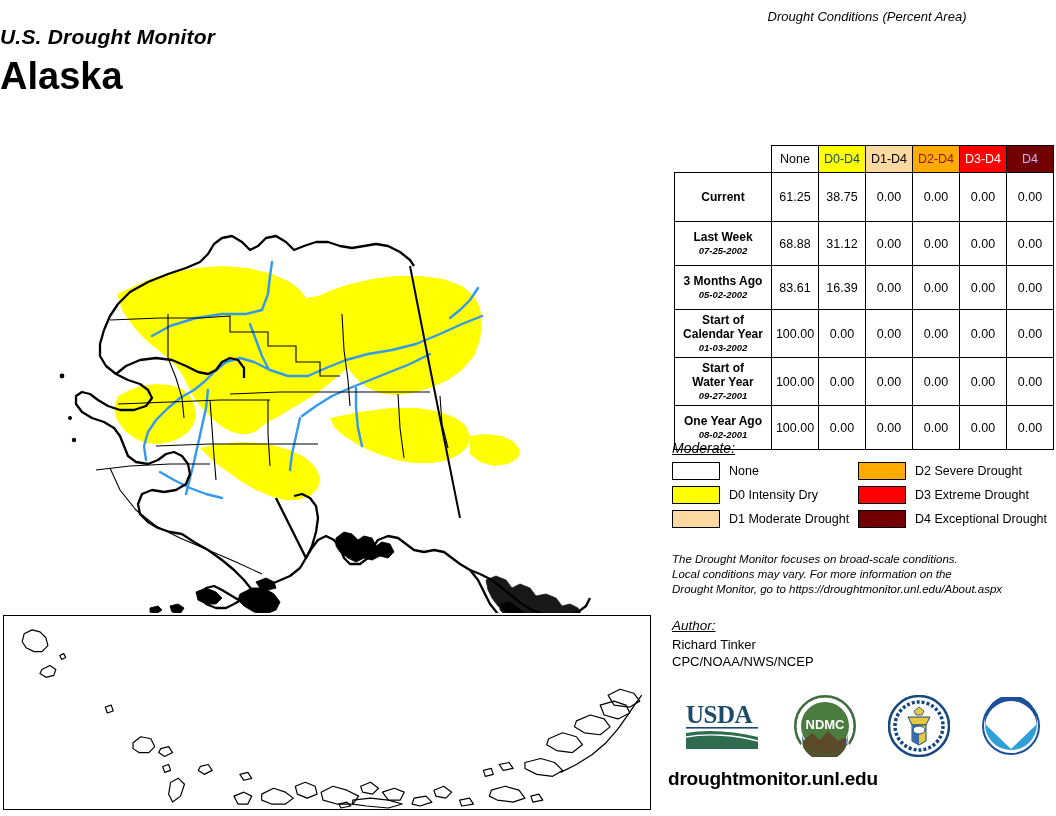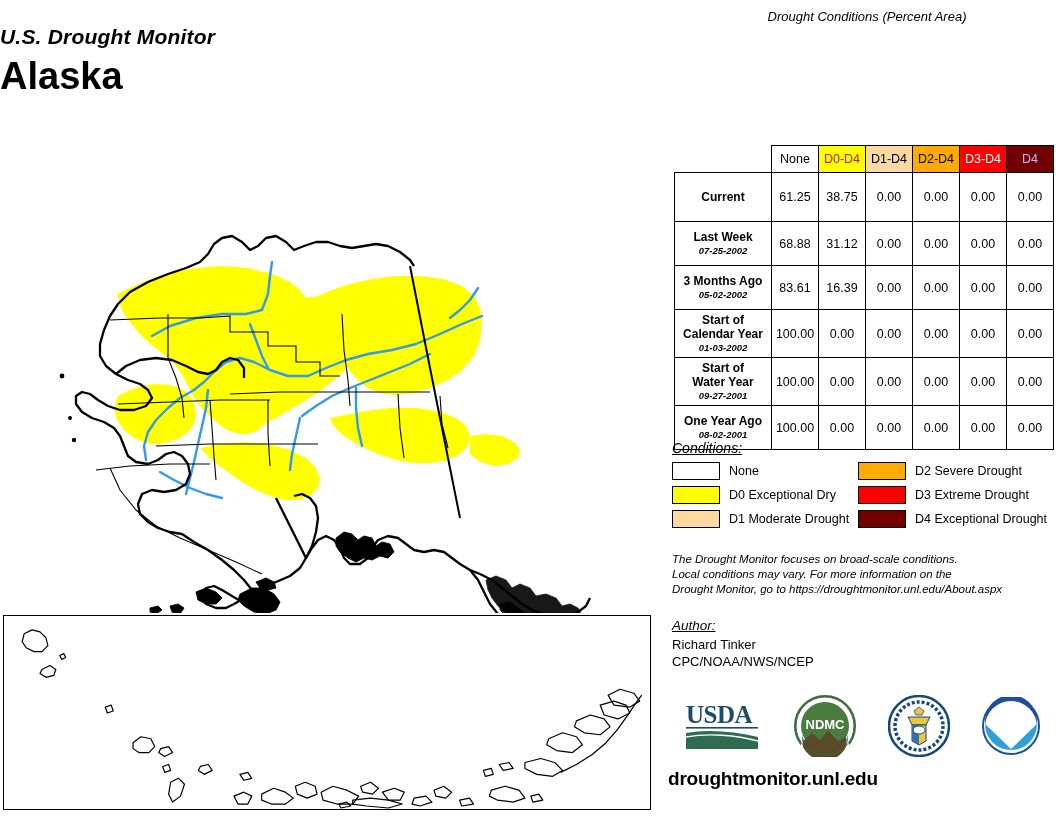--- a/index.html
+++ b/index.html
@@ -137,23 +137,23 @@
     line-height: 12px;
     margin-top: 1px;
   }
   #drought-table tbody td.val {
     width: 46px;
     height: 43px;
     font-size: 12.5px;
   }
   #drought-table tbody tr:first-child td { height: 42px; }
   .hdr-none { background:#ffffff !important; color:#000; }
-  .hdr-d0   { background:#ffff00 !important; color:#be185d; }
+  .hdr-d0   { background:#ffff00 !important; color:#0c4a6e; }
   .hdr-d1   { background:#fcd9a0 !important; color:#000; }
-  .hdr-d2   { background:#ffaa00 !important; color:#000000; }
+  .hdr-d2   { background:#ffaa00 !important; color:#7f1d1d; }
   .hdr-d3   { background:#ff0000 !important; color:#ffffff; }
   .hdr-d4   { background:#730000 !important; color:#c4b5fd; }
 
   
   #legend {
     position: absolute;
     left: 12px; top: 440px;
     width: 380px;
   }
   #legend-title {
@@ -495,33 +495,33 @@
           <td class="val">0.00</td>
           <td class="val">0.00</td>
           <td class="val">0.00</td>
           <td class="val">0.00</td>
           <td class="val">0.00</td>
         </tr>
       </tbody>
   </table>
 
   <div id="legend">
-    <div id="legend-title">Conditions:</div>
+    <div id="legend-title">Moderate:</div>
     <div class="legend-grid" id="legend-grid">
         <div class="legend-item">
           <span class="legend-swatch sw-none"></span>
           <span class="legend-label">None</span>
         </div>
         <div class="legend-item">
           <span class="legend-swatch sw-d2"></span>
           <span class="legend-label">D2 Severe Drought</span>
         </div>
         <div class="legend-item">
           <span class="legend-swatch sw-d0"></span>
-          <span class="legend-label">D0 Exceptional Dry</span>
+          <span class="legend-label">D0 Intensity Dry</span>
         </div>
         <div class="legend-item">
           <span class="legend-swatch sw-d3"></span>
           <span class="legend-label">D3 Extreme Drought</span>
         </div>
         <div class="legend-item">
           <span class="legend-swatch sw-d1"></span>
           <span class="legend-label">D1 Moderate Drought</span>
         </div>
         <div class="legend-item">

